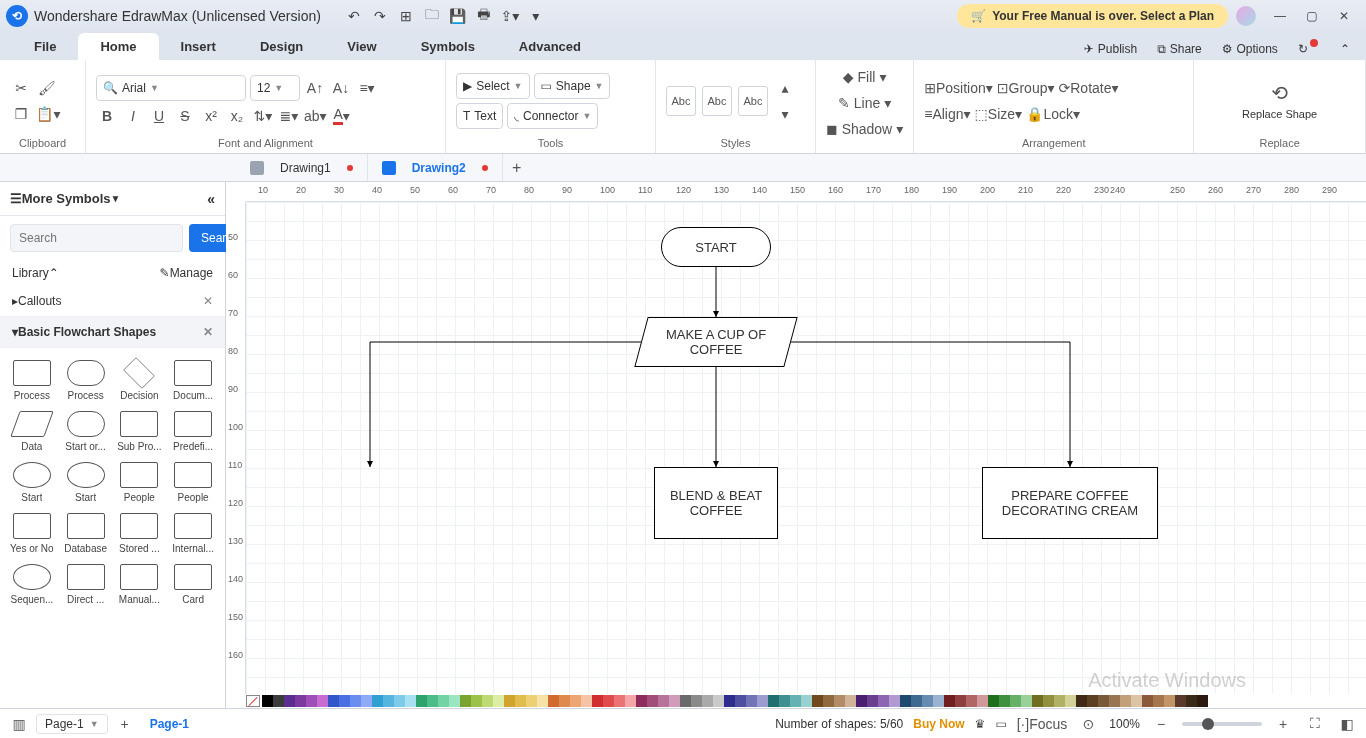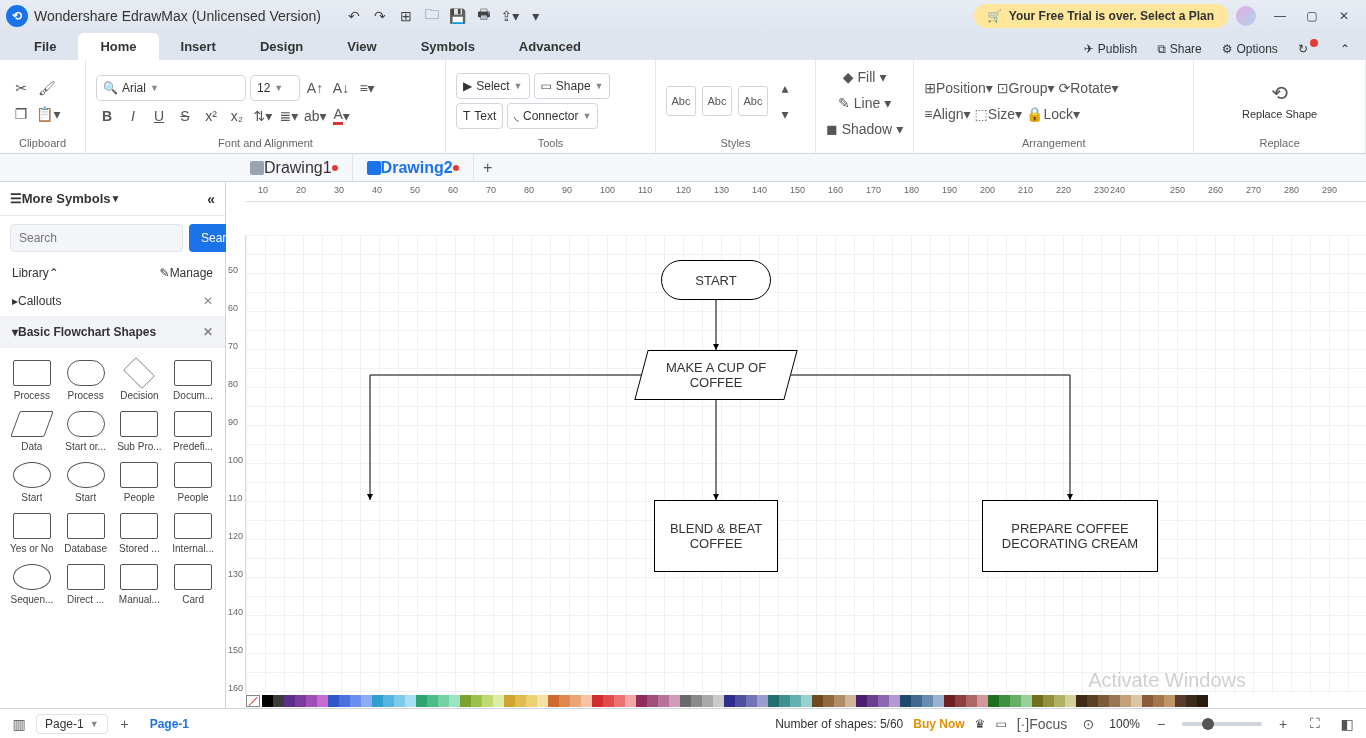--- a/index.html
+++ b/index.html
@@ -30,21 +30,21 @@
 .rgroup .label { text-align:center; font-size:11px; color:#666; padding:2px 0;}
 .ricon { min-width:22px; height:22px; display:flex;align-items:center;justify-content:center; color:#555; font-size:14px; cursor:pointer; border-radius:3px;}
 .rcol { display:flex; flex-direction:column; gap:4px;}
 .rrow { display:flex; gap:4px; align-items:center;}
 .rselect { height:26px; border:1px solid #d0d4dd; border-radius:4px; display:flex; align-items:center; padding:0 6px; gap:4px; font-size:12px; background:#fff;}
 .rselect .caret { font-size:9px; color:#888;}
 .abcswatch { width:30px;height:30px; border:1px solid #d0d4dd; border-radius:3px; display:flex;align-items:center;justify-content:center; font-size:11px; color:#555;}
 
 
 .doctabs { height:28px; background:#f6f7fa; border-bottom:1px solid #d0d4dd; display:flex; align-items:center; padding-left:236px;}
-.doctab { display:flex; align-items:center; gap:0; padding:4px 14px; font-size:16px; border-right:1px solid #e0e3ea; height:100%;}
+.doctab { display:flex; align-items:center; gap:16px; padding:4px 14px; font-size:12px; border-right:1px solid #e0e3ea; height:100%;}
 .doctab .dot { width:6px;height:6px;border-radius:50%; background:#e53935;}
 .doctab.active { color:#1a73e8; font-weight:600;}
 .doctab .dicon { width:14px;height:14px; background:#9aa3b2; border-radius:2px;}
 .doctab.active .dicon { background:#1a73e8;}
 .addtab { width:28px; display:flex;align-items:center;justify-content:center; font-size:16px; color:#555;}
 
 
 .leftpanel { position:absolute; left:0; top:182px; bottom:30px; width:226px; background:#fff; border-right:1px solid #d0d4dd; display:flex; flex-direction:column;}
 .leftpanel .hdr { height:34px; display:flex;align-items:center; padding:0 10px; font-weight:600; font-size:13px; border-bottom:1px solid #e5e8ee;}
 .leftpanel .hdr .collapse { margin-left:auto; font-size:14px;}
@@ -59,21 +59,21 @@
 .shapegrid { display:grid; grid-template-columns:repeat(4,1fr); gap:2px; padding:8px 6px; overflow:auto;}
 .shapecell { display:flex; flex-direction:column; align-items:center; gap:4px; padding:4px 0;}
 .shapecell .sicon { width:38px;height:26px; border:1px solid #555; border-radius:2px;}
 .shapecell .lbl { font-size:10px; color:#444; white-space:nowrap; overflow:hidden; text-overflow:ellipsis; max-width:46px;}
 .shapecell .sicon.round { border-radius:13px;}
 .shapecell .sicon.ellipse{ border-radius:50%;}
 .shapecell .sicon.diamond{ transform:rotate(45deg) scale(0.7); }
 .shapecell .sicon.para { transform:skewX(-20deg); width:34px;}
 
 
-.canvasarea { position:absolute; left:226px; right:0; top:182px; bottom:44px; background:#fff; display:flex; flex-direction:column;gap:33px;}
+.canvasarea { position:absolute; left:226px; right:0; top:182px; bottom:44px; background:#fff; display:flex; flex-direction:column;}
 .hruler { height:20px; background:#fff; border-bottom:1px solid #d9dde4; position:relative; margin-left:20px; font-size:9px; color:#666;}
 .hruler span { position:absolute; top:3px;}
 .canvaswrap { flex:1; display:flex;}
 .vruler { width:20px; background:#fff; border-right:1px solid #d9dde4; position:relative; font-size:9px; color:#666;}
 .vruler span { position:absolute; left:2px;}
 .canvas { flex:1; position:relative; background-image:linear-gradient(#eef1f6 1px,transparent 1px),linear-gradient(90deg,#eef1f6 1px,transparent 1px); background-size:19px 19px; overflow:hidden;}
 .shape { position:absolute; background:#fff; border:1px solid #000; display:flex;align-items:center;justify-content:center; text-align:center; font-size:13px; padding:4px;}
 .shape.terminator { border-radius:22px;}
 .shape.para2 { transform:skewX(-15deg);}
 .shape.para2 > div { transform:skewX(15deg);}
@@ -105,21 +105,21 @@
   <div class="tbicon">↶</div>
   <div class="tbicon">↷</div>
   <div class="tbicon">⊞</div>
   <div class="tbicon">🗀</div>
   <div class="tbicon">💾</div>
   <div class="tbicon">🖶</div>
   <div class="tbicon">⇪▾</div>
   <div class="tbicon">▾</div>
   <div class="trialpill">
     <span>🛒</span>
-    <span>Your Free Trial is over. Select a Plan</span>
+    <span>Your Free Manual is over. Select a Plan</span>
   </div>
   <div class="avatar"></div>
   <div class="winbtn">—</div>
   <div class="winbtn">▢</div>
   <div class="winbtn">✕</div>
 </div>
 
 <div class="menubar">
   <div class="mitem">File</div>
   <div class="mitem active">Home</div>

